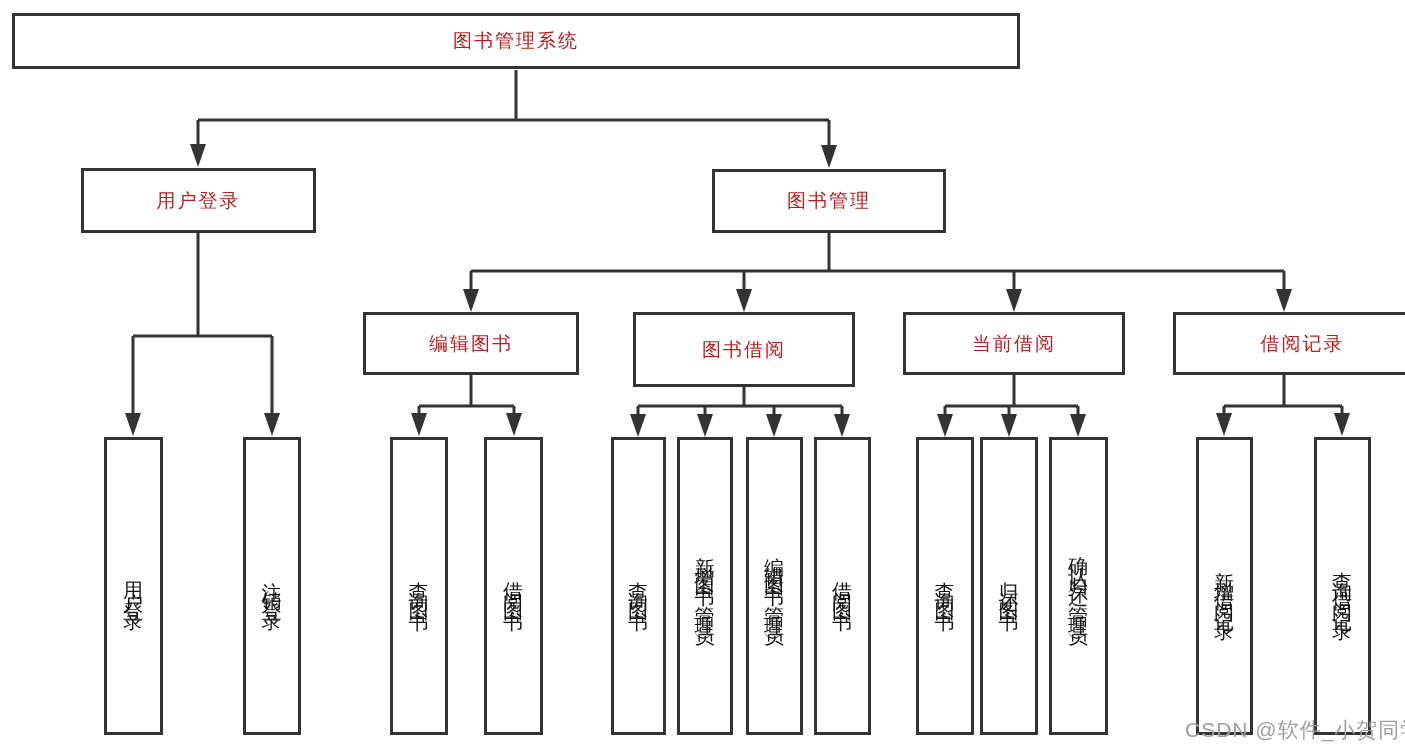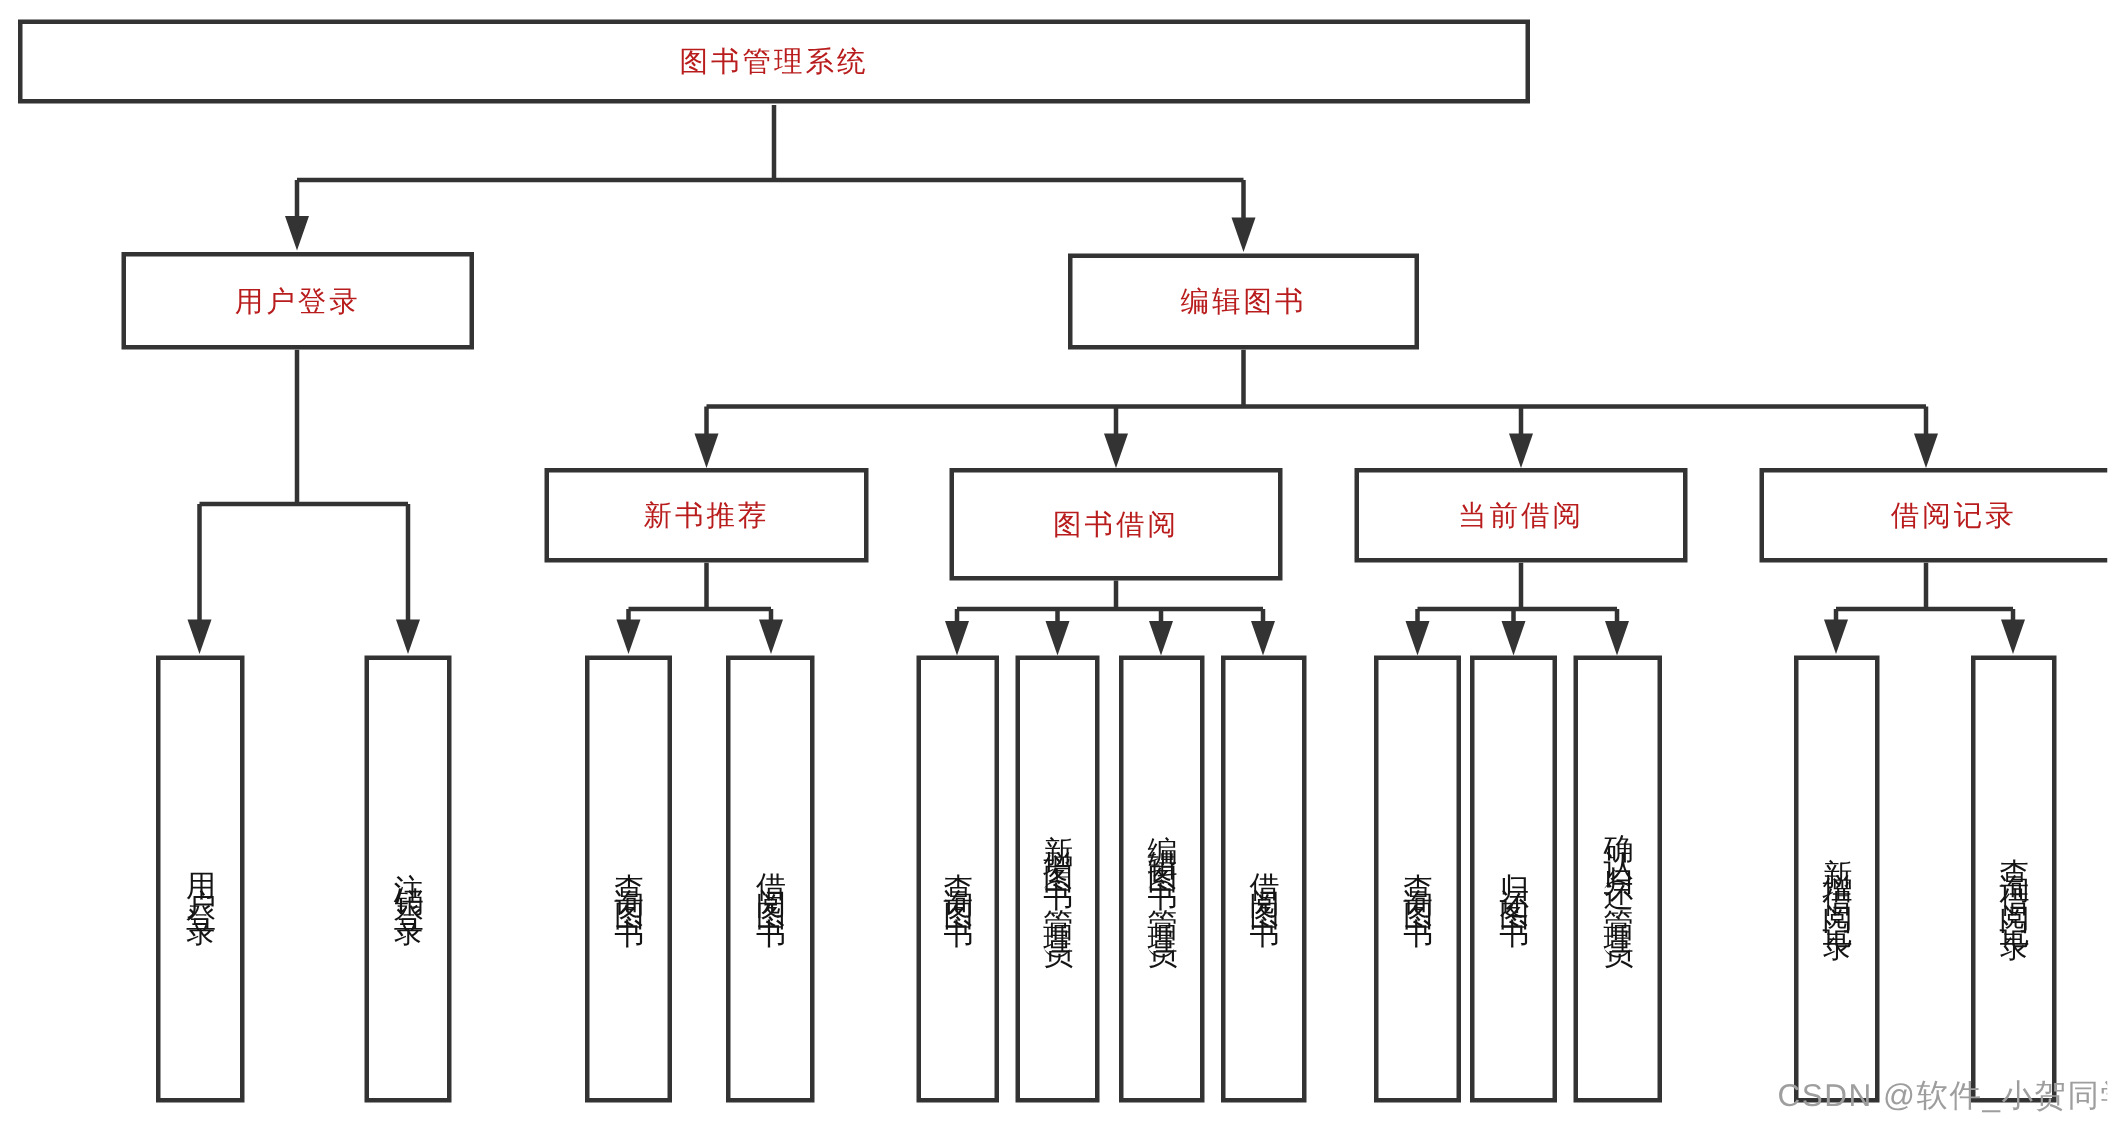--- a/index.html
+++ b/index.html
@@ -119,25 +119,25 @@
   </svg>
 
   <div class="hbox root">
     <span>图书管理系统</span>
   </div>
 
   <div class="hbox n-ul">
     <span>用户登录</span>
   </div>
   <div class="hbox n-bm">
-    <span>编辑图书</span>
+    <span>图书管理</span>
   </div>
 
   <div class="hbox n-nb">
-    <span>新书推荐</span>
+    <span>编辑图书</span>
   </div>
   <div class="hbox n-bb">
     <span>图书借阅</span>
   </div>
   <div class="hbox n-cb">
     <span>当前借阅</span>
   </div>
   <div class="hbox n-br">
     <span>借阅记录</span>
   </div>

